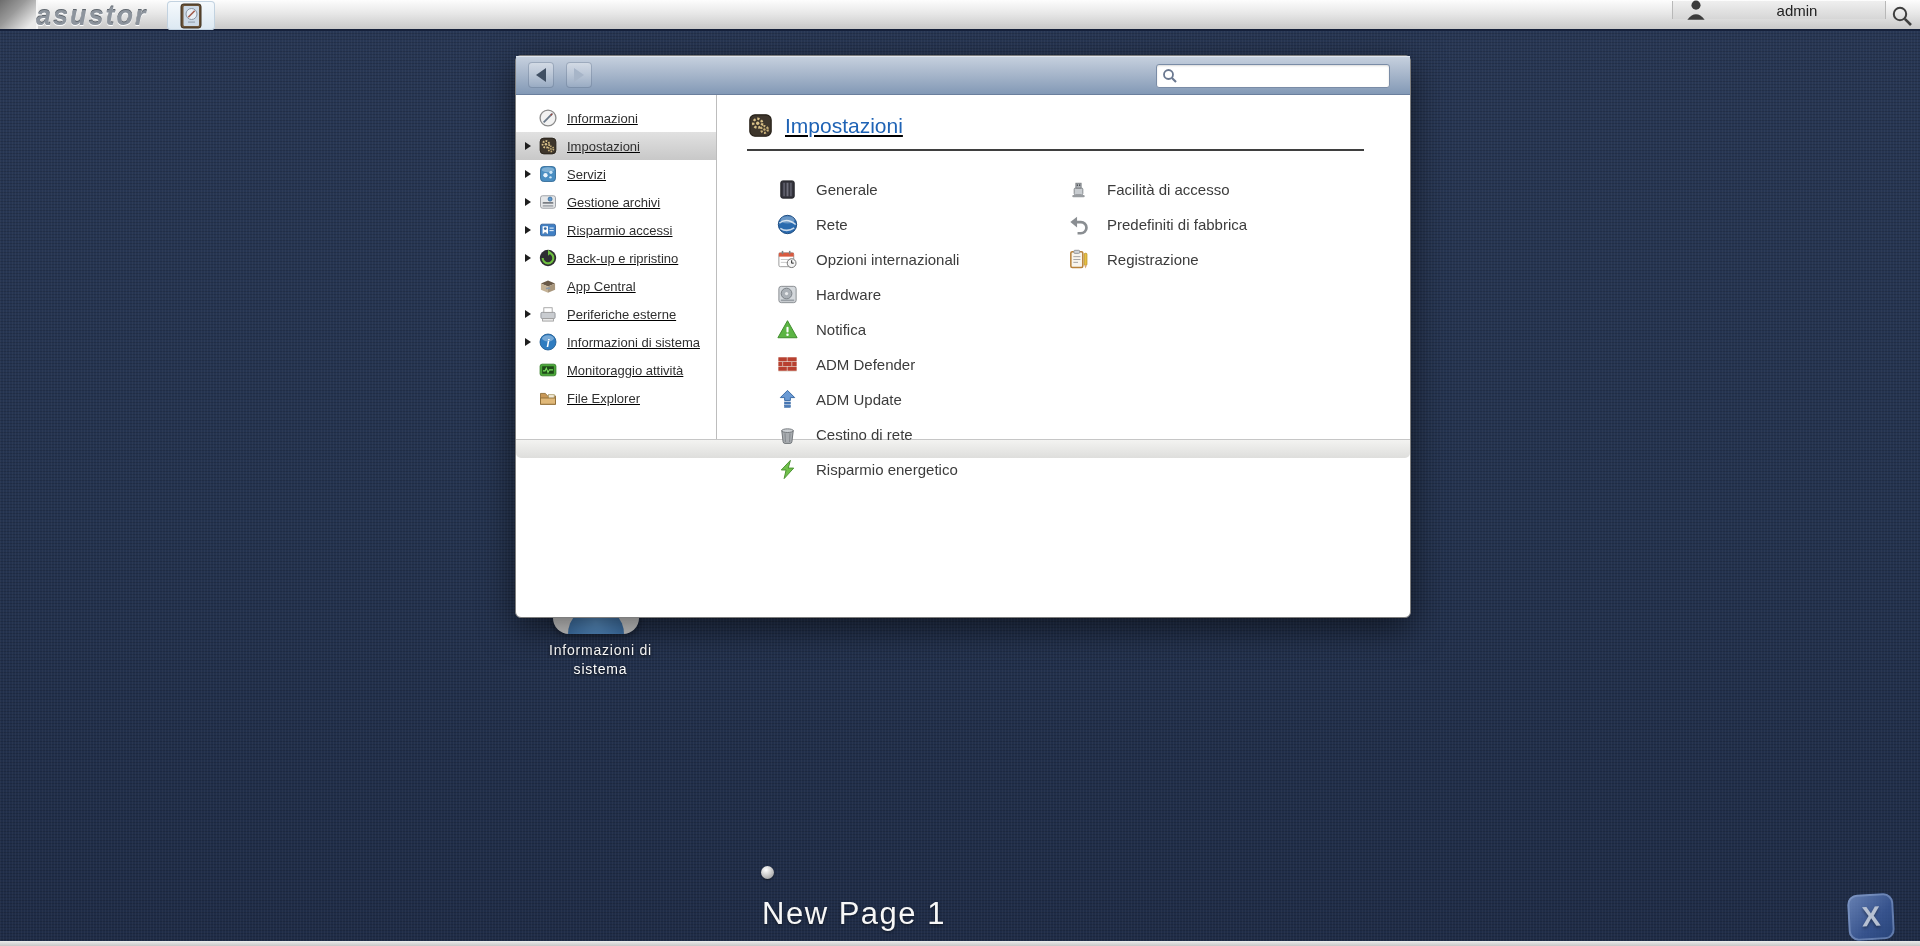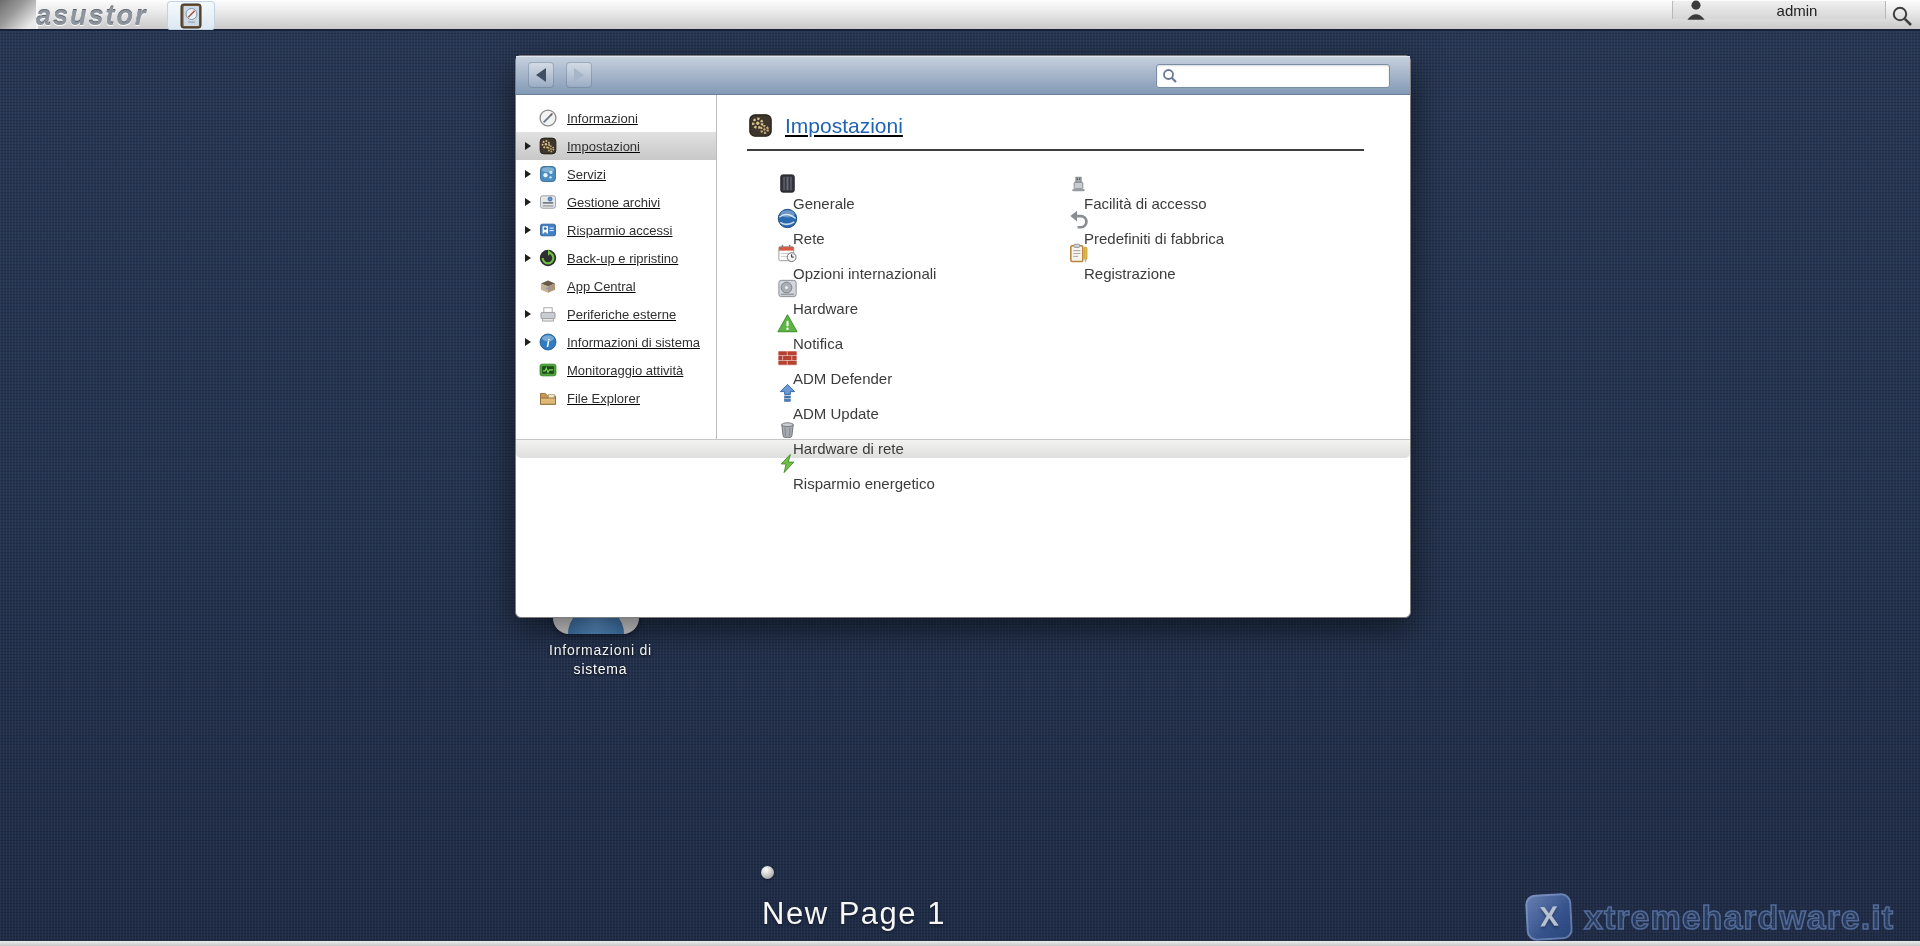--- a/index.html
+++ b/index.html
@@ -74,21 +74,21 @@
   .side-item.selected{background:linear-gradient(180deg,#e1e1e1,#c8c8c8);}
 
   .content{flex:1;padding:17px 0 0 30px;position:relative;}
   .c-head{display:flex;align-items:center;}
   .c-head .hicon{width:27px;height:27px;}
   .c-head .htext{margin-left:11px;font-size:21px;color:#1f63b5;}
   .c-rule{height:2px;background:#3f3f3f;margin:10px 46px 0 0;}
   .items{position:relative;margin-top:21px;}
   .col-left{position:absolute;left:29px;top:0;}
   .col-right{position:absolute;left:320px;top:0;}
-  .c-item{height:35px;display:flex;cursor:pointer;flex-direction:column;}
+  .c-item{height:35px;display:flex;align-items:center;cursor:pointer;}
   .c-item .cicon{width:23px;height:23px;flex:0 0 23px;}
   .c-item .clabel{margin-left:17px;font-size:15px;color:#3c3c3c;white-space:nowrap;}
 
   .win-footer{height:19px;border-radius:0 0 5px 5px;border-top:1px solid #c6c6c6;
     background:linear-gradient(180deg,#f3f3f1,#dededc);}
 
   
   .shortcut{position:absolute;left:553px;top:566px;width:86px;height:68px;z-index:1;
     border-radius:16px;background:linear-gradient(180deg,#fdfdfd,#cfcfcf);
     box-shadow:0 2px 6px rgba(0,0,0,0.4);overflow:hidden;cursor:pointer;}
@@ -379,21 +379,21 @@
               <span class="clabel">ADM Update</span>
             </div>
 
             <div class="c-item">
               <svg class="cicon" viewBox="0 0 24 24">
                 <path d="M6 8 h12 l-1.4 11.5 a2 2 0 0 1 -2 1.8 h-5.2 a2 2 0 0 1 -2 -1.8 z" fill="#a8acb0" stroke="#707478"></path>
                 <ellipse cx="12" cy="8" rx="6" ry="1.9" fill="#cdd1d5" stroke="#707478"></ellipse>
                 <line x1="9.4" y1="10.8" x2="9.9" y2="19.8" stroke="#888c90" stroke-width="1.2"></line>
                 <line x1="14.6" y1="10.8" x2="14.1" y2="19.8" stroke="#888c90" stroke-width="1.2"></line>
               </svg>
-              <span class="clabel">Hardware di rete</span>
+              <span class="clabel">Cestino di rete</span>
             </div>
 
             <div class="c-item">
               <svg class="cicon" viewBox="0 0 24 24">
                 <polygon points="15,2.5 5.5,12.5 10.5,12.5 8.5,21.5 18.5,10.5 12.8,10.5" fill="#70c04a" stroke="#4a9030" stroke-linejoin="round"></polygon>
               </svg>
               <span class="clabel">Risparmio energetico</span>
             </div>
 
           </div>
@@ -445,17 +445,16 @@
   </div>
   <div class="shortcut-label">Informazioni di sistema</div>
 
   <div class="sphere"></div>
   <div class="page-title">New Page 1</div>
 
   <div class="watermark">
     <div class="wm-logo">
       <span>X</span>
     </div>
-    <div class="wm-text">xtremehardware.it</div>
   </div>
 
   <div class="bottom-strip"></div>
 </div>
 
 </body></html>

